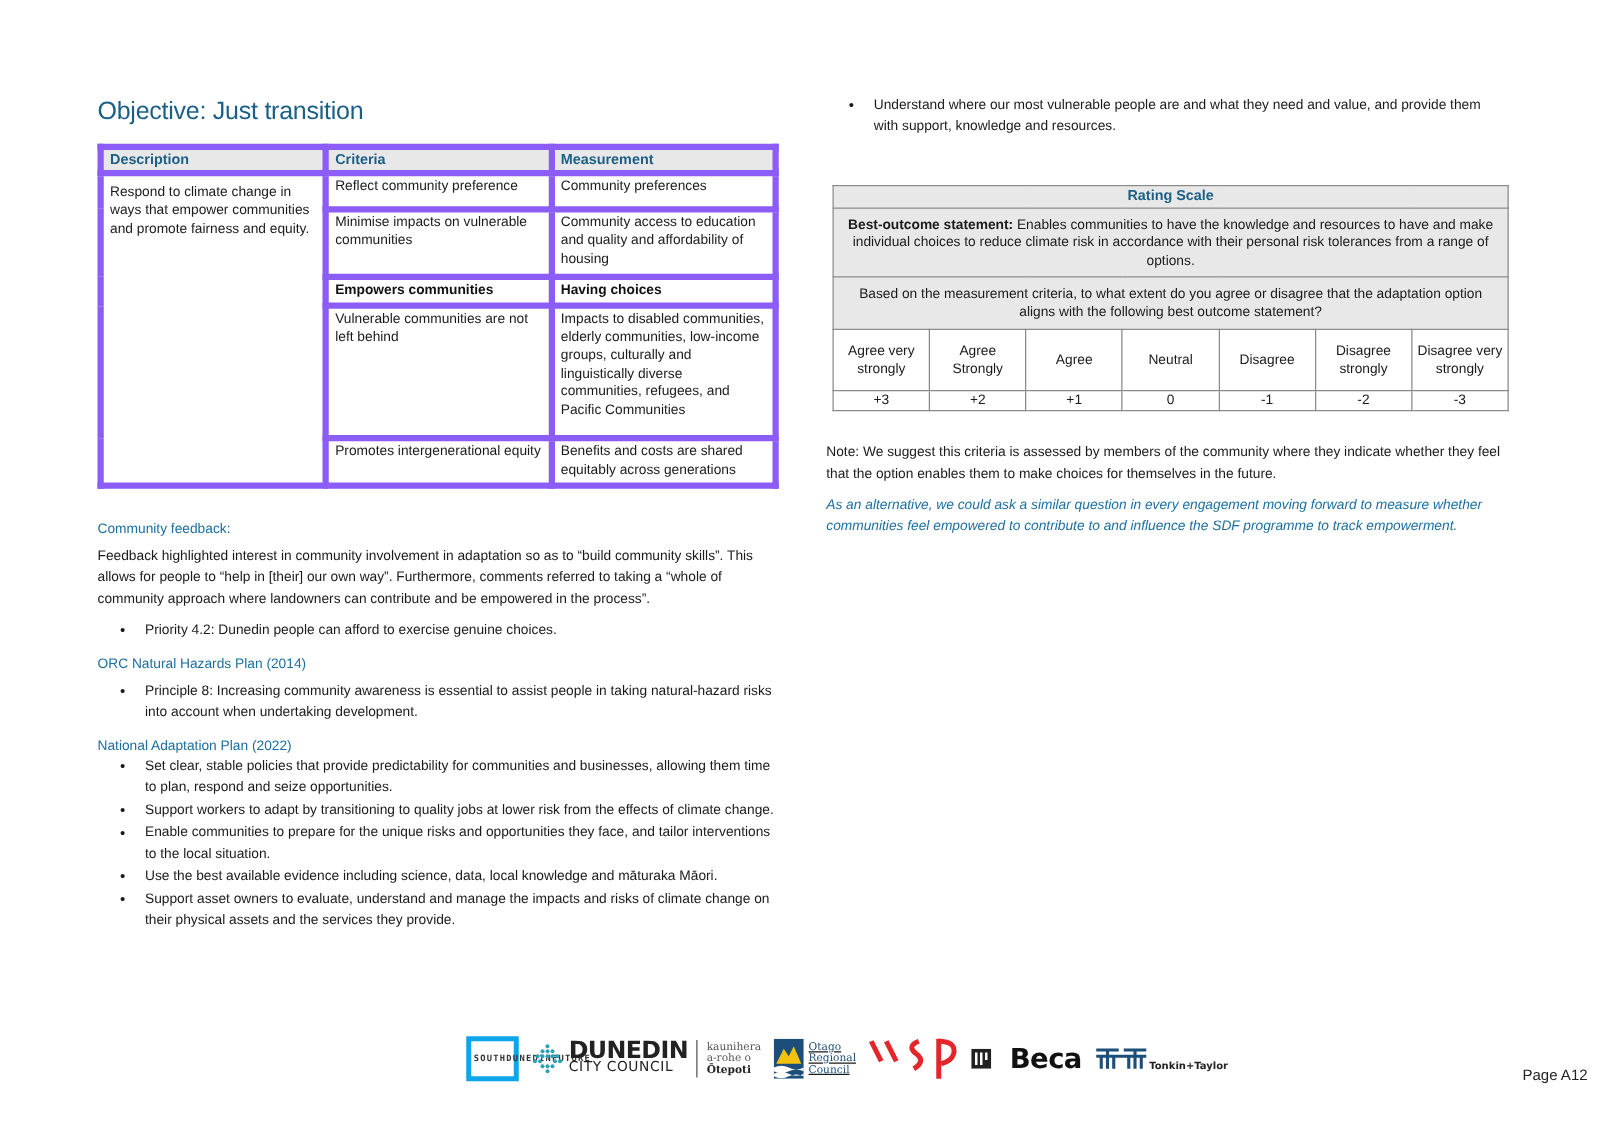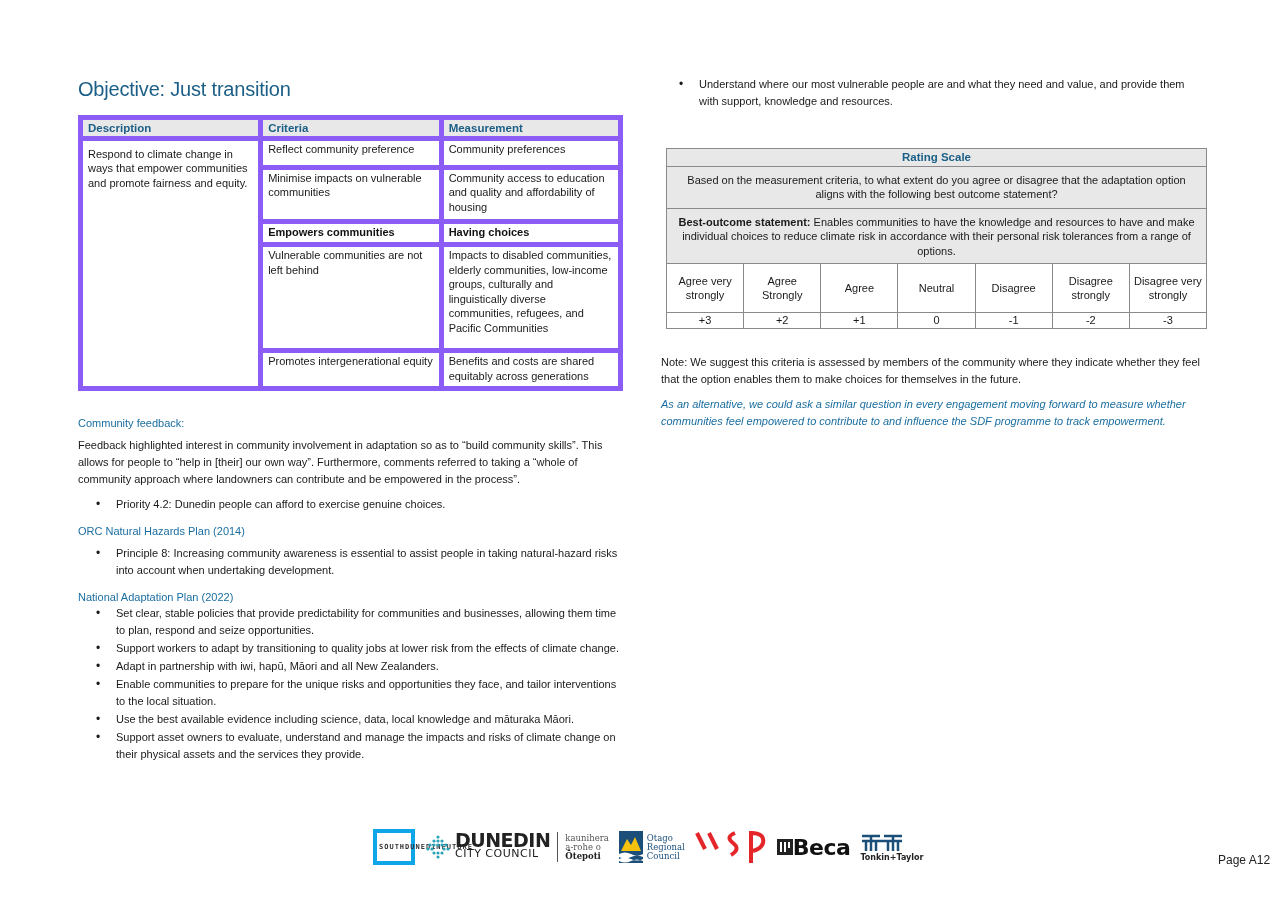--- a/index.html
+++ b/index.html
@@ -44,25 +44,25 @@
     .logo { display: flex; align-items: center; }
     .sdf { width: 42px; height: 36px; border: 4px solid #0ea5e9; font-family: "DejaVu Sans Mono", monospace; font-size: 7px; line-height: 8px; color: #333; padding: 3px 2px; letter-spacing: 1px; font-weight: bold; }
     .dcc { gap: 4px; }
     .dcc-mark { width: 26px; height: 26px; }
     .dcc-text { display: flex; flex-direction: column; line-height: 14px; }
     .dcc-big { font-weight: bold; font-size: 19px; letter-spacing: -0.5px; color: #222; font-family: "DejaVu Sans", sans-serif; }
     .dcc-small { font-size: 11px; letter-spacing: 0.5px; color: #222; font-family: "DejaVu Sans", sans-serif; }
     .dcc-sep { width: 1px; height: 30px; background: #555; margin: 0 3px; }
     .dcc-maori { font-family: "DejaVu Serif", serif; font-size: 8.5px; line-height: 9px; color: #555; }
     .dcc-maori b { color: #222; }
-    .orc { gap: 4px; }
+    .orc { gap: 4px; text-decoration: underline; }
     .orc-text { font-family: "DejaVu Serif", serif; font-size: 8.5px; line-height: 9px; color: #1b4f7a; }
-    .beca { gap: 0; }
+    .beca { gap: 15px; }
     .beca-text { font-family: "DejaVu Sans", sans-serif; font-weight: bold; font-size: 22px; color: #111; letter-spacing: -0.5px; }
-    .tt { flex-direction: column; align-items: flex-start; }
+    .tt { flex-direction: row; align-items: flex-end; }
     .tt-text { font-size: 8px; font-weight: bold; color: #222; font-family: "DejaVu Sans", sans-serif; }
 
     .page-num { position: absolute; left: 1218px; top: 853px; font-size: 12px; color: #222; }
   </style>
 </head>
 <body>
 
 <div class="col-left">
   <h1 class="heading">Objective: Just transition</h1>
 
@@ -112,43 +112,42 @@
 
     <div class="sub-heading">ORC Natural Hazards Plan (2014)</div>
     <ul class="bullets">
       <li>Principle 8:  Increasing community awareness is essential to assist people in taking natural-hazard risks into account when undertaking development.</li>
     </ul>
 
     <div class="sub-heading">National Adaptation Plan (2022)</div>
     <ul class="bullets tight">
       <li>Set clear, stable policies that provide predictability for communities and businesses, allowing them time to plan, respond and seize opportunities.</li>
       <li>Support workers to adapt by transitioning to quality jobs at lower risk from the effects of climate change.</li>
-      <li>Adapt in partnership with iwi, hapū, Māori and all New Zealanders.</li>
       <li>Enable communities to prepare for the unique risks and opportunities they face, and tailor interventions to the local situation.</li>
       <li>Use the best available evidence including science, data, local knowledge and māturaka Māori.</li>
       <li>Support asset owners to evaluate, understand and manage the impacts and risks of climate change on their physical assets and the services they provide.</li>
     </ul>
   </div>
 </div>
 
 <div class="col-right">
   <ul class="bullets" style="margin-top:0">
     <li>Understand where our most vulnerable people are and what they need and value, and provide them with support, knowledge and resources.</li>
   </ul>
 
   <table class="rating">
     <tbody>
         <tr class="grey">
       <td colspan="7" class="title">Rating Scale</td>
     </tr>
     <tr class="grey">
+      <td colspan="7" class="stmt"><b>Best-outcome statement:</b><span> Enables communities to have the knowledge and resources to have and make individual choices to reduce climate risk in accordance with their personal risk tolerances from a range of options.</span></td>
+    </tr>
+    <tr class="grey">
       <td colspan="7" class="q">Based on the measurement criteria, to what extent do you agree or disagree that the adaptation option aligns with the following best outcome statement?</td>
-    </tr>
-    <tr class="grey">
-      <td colspan="7" class="stmt"><b>Best-outcome statement:</b><span> Enables communities to have the knowledge and resources to have and make individual choices to reduce climate risk in accordance with their personal risk tolerances from a range of options.</span></td>
     </tr>
     <tr class="lbl">
       <td>Agree very strongly</td>
       <td>Agree Strongly</td>
       <td>Agree</td>
       <td>Neutral</td>
       <td>Disagree</td>
       <td>Disagree strongly</td>
       <td>Disagree very strongly</td>
     </tr>

